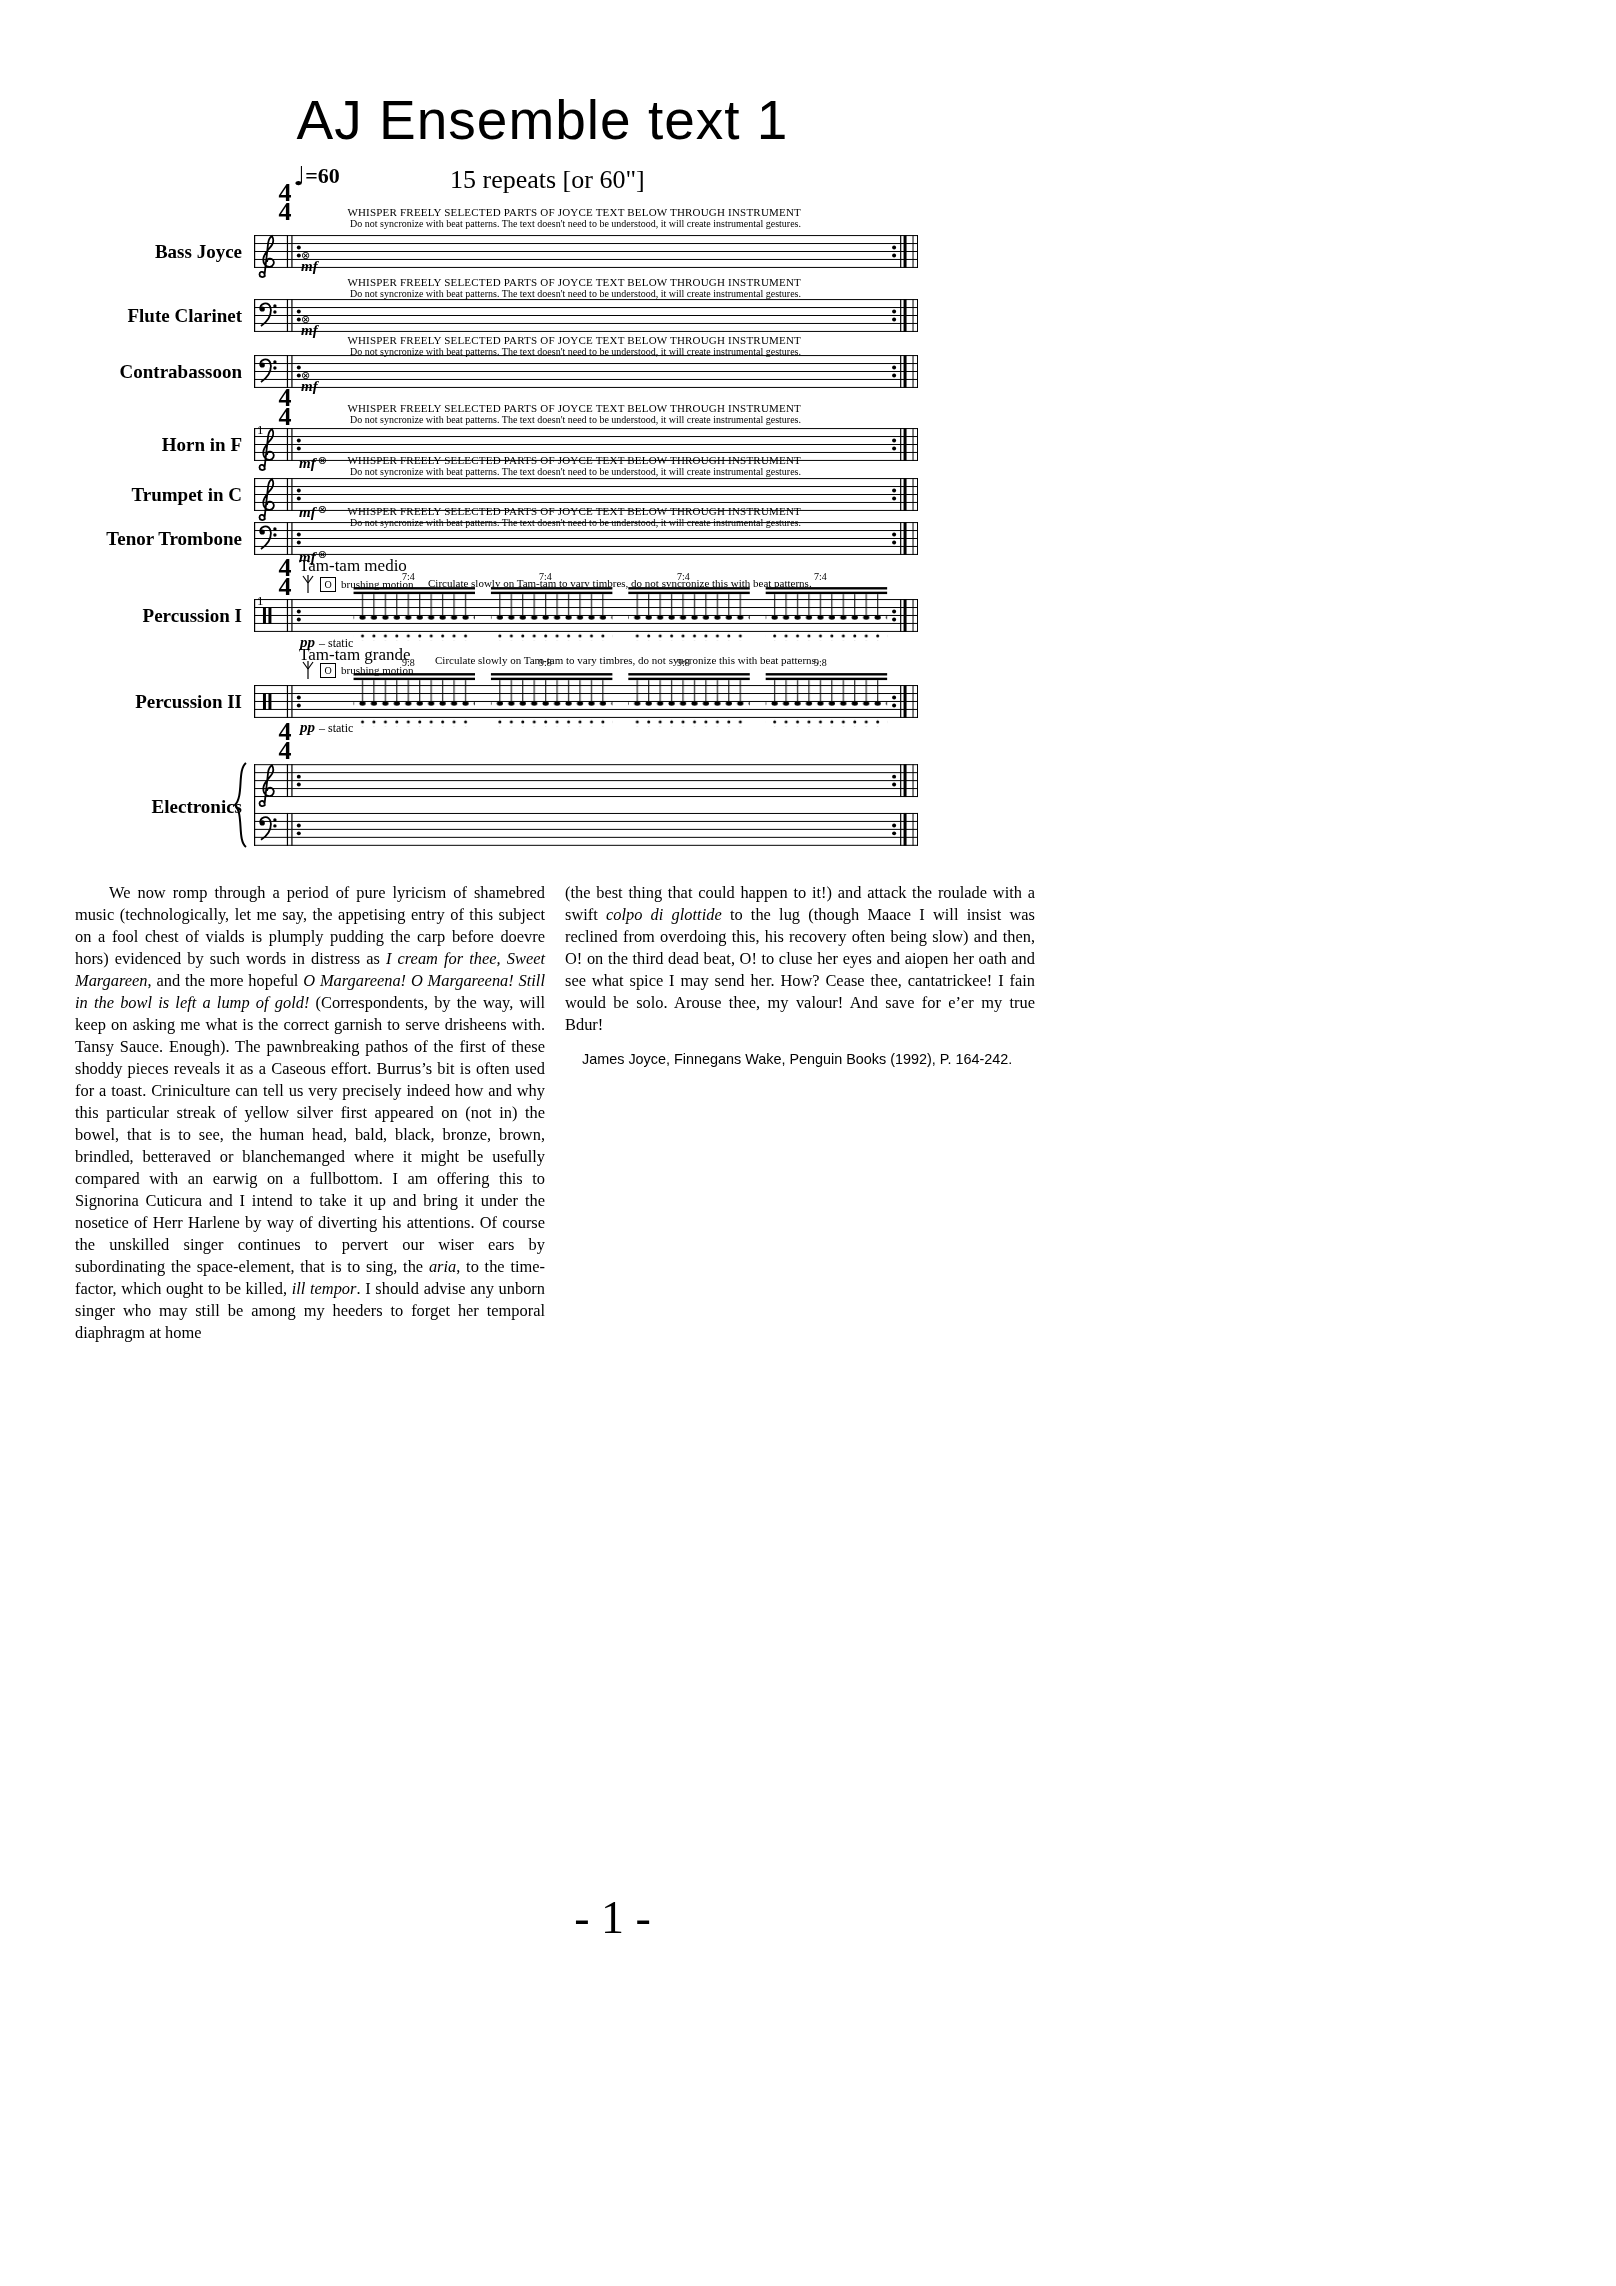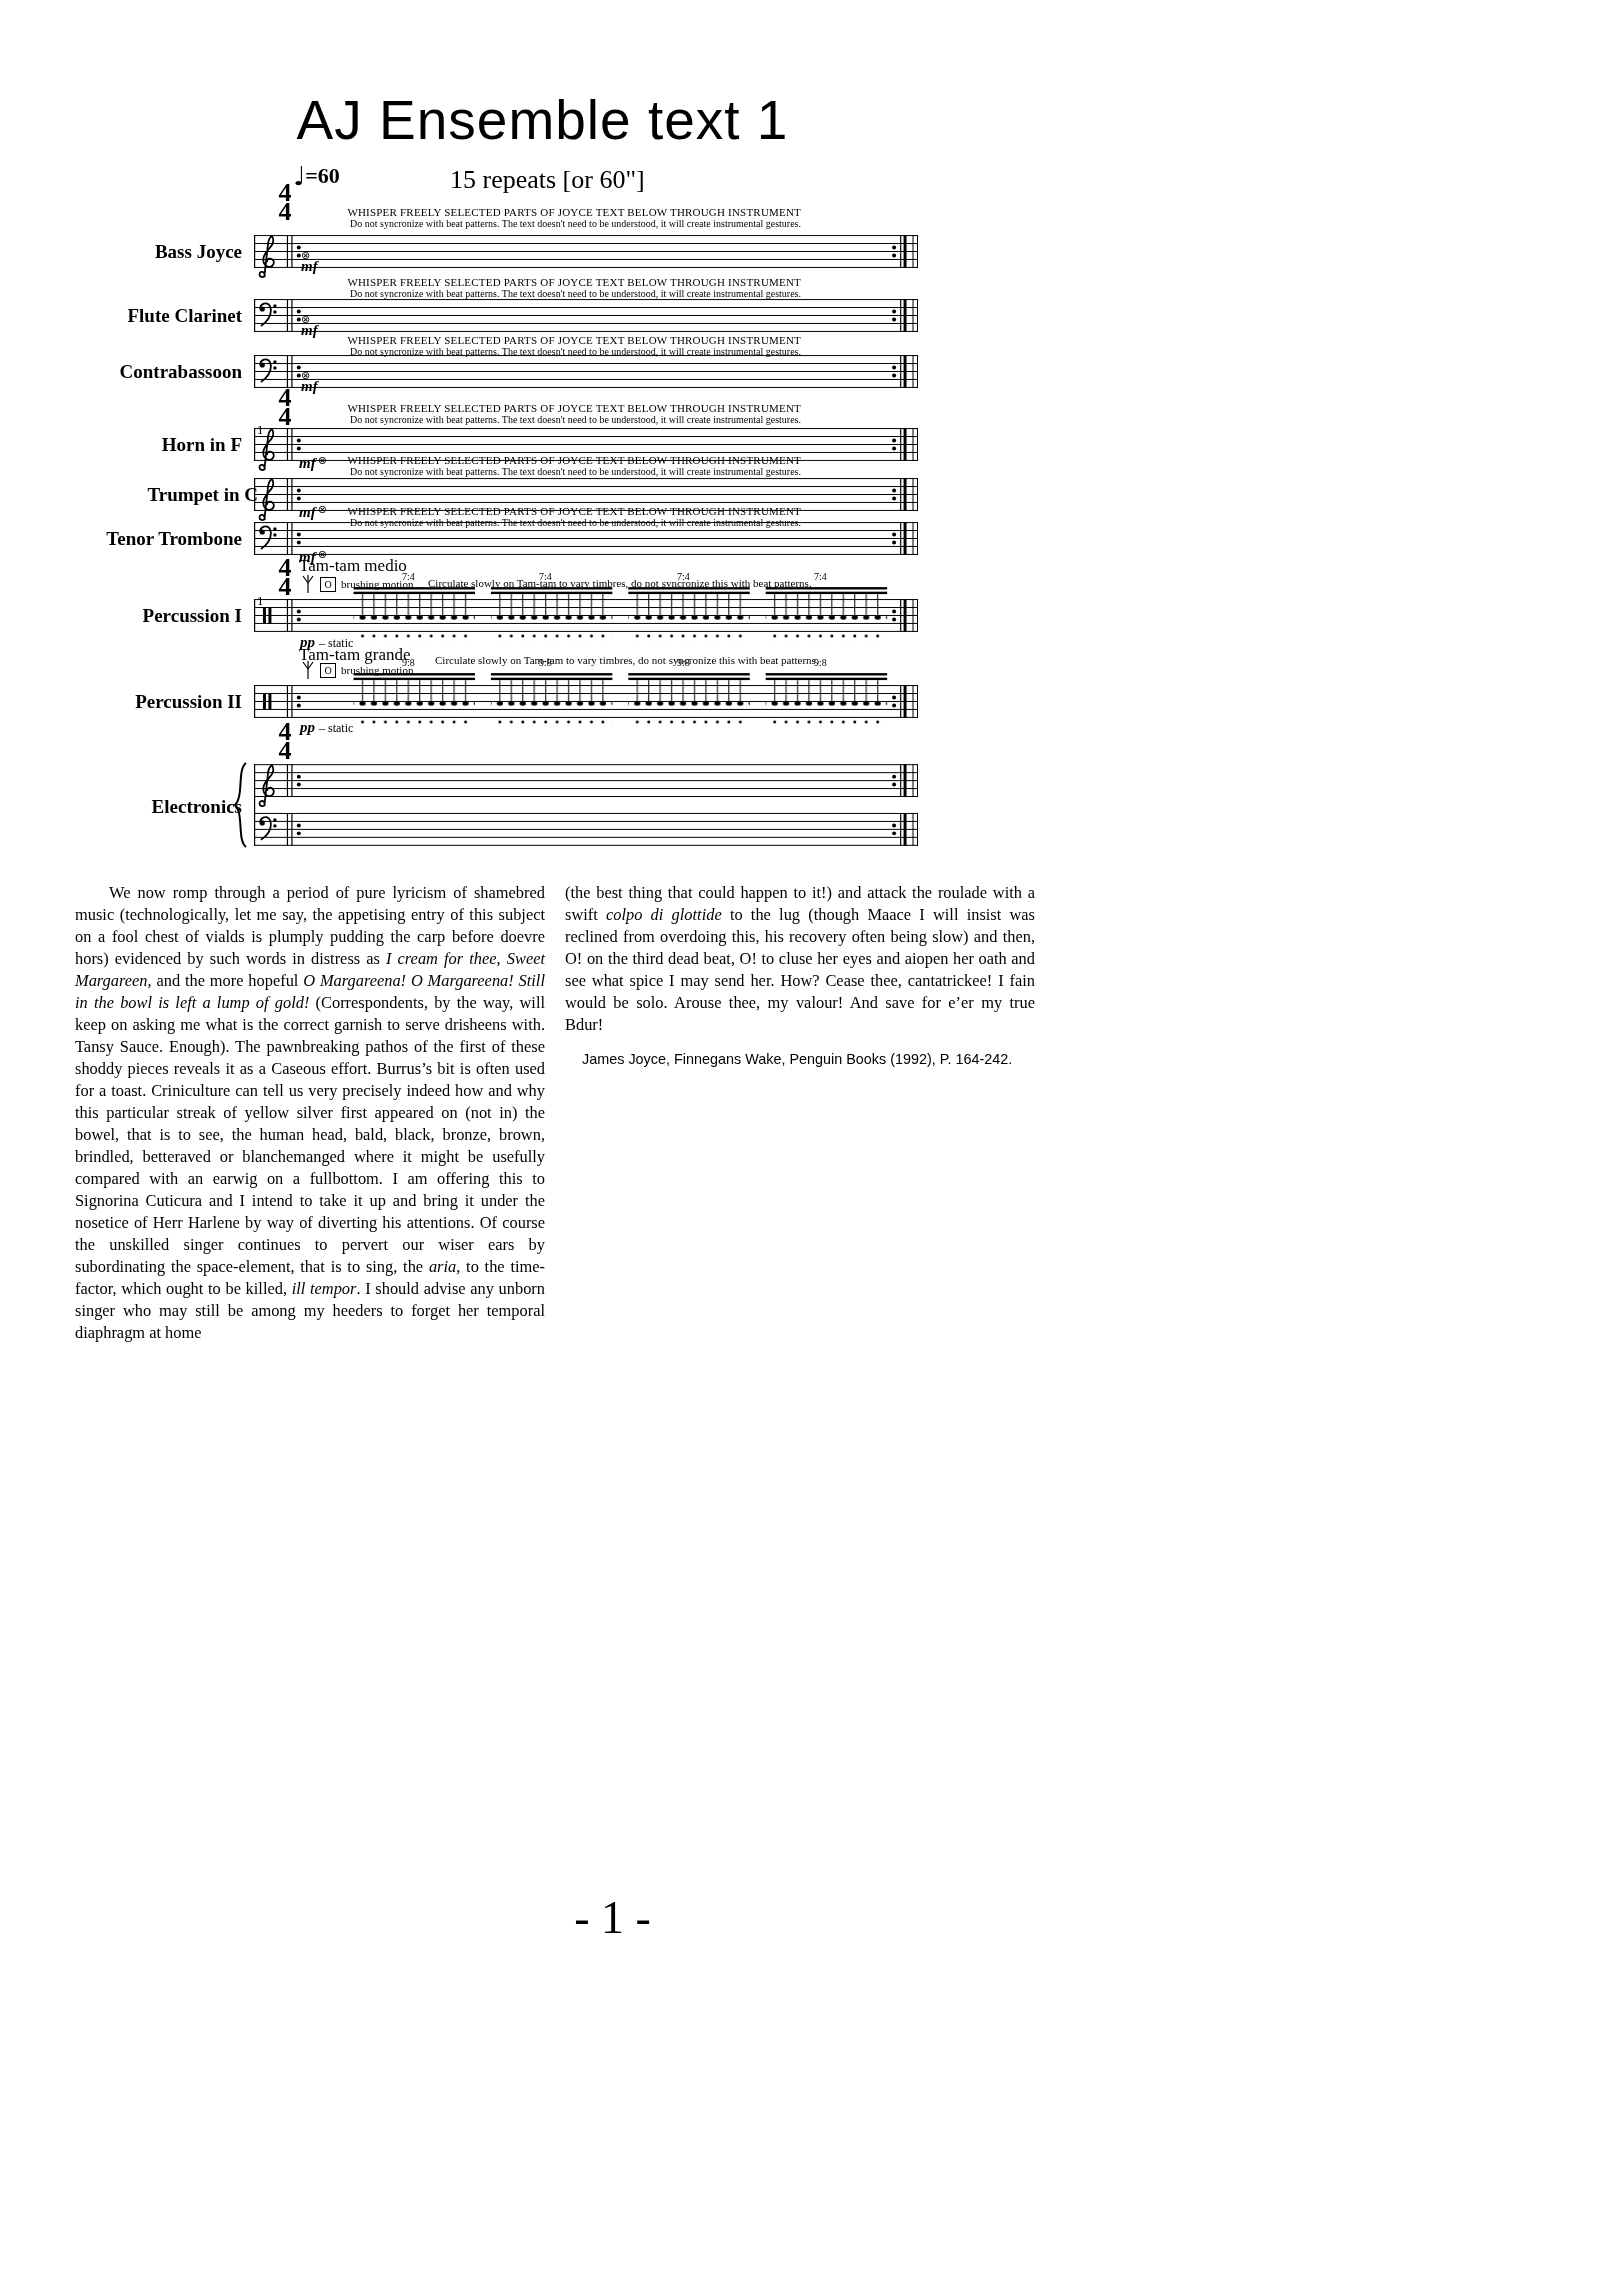--- a/index.html
+++ b/index.html
@@ -179,21 +179,21 @@
     <use href="#clef-treble"></use>
   </svg>
   <div class="abs dyn-inline" style="left:299px;top:454px">
     <span class="mf">mf</span><span class="otimes sym">⊗</span>
   </div>
 
   <div class="abs instruction" style="left:294px;top:454px">
     <div class="l1">WHISPER FREELY SELECTED PARTS OF JOYCE TEXT BELOW THROUGH INSTRUMENT</div>
     <div class="l2">Do not syncronize with beat patterns. The text doesn't need to be understood, it will create instrumental gestures.</div>
   </div>
-  <div class="abs instr-label" style="left:16px;top:484px">Trumpet in C</div>
+  <div class="abs instr-label" style="left:0px;top:484px">Trumpet in C</div>
   <svg class="staff abs" style="left:254px;top:478px" width="664" height="33" viewBox="0 0 667 33">
     <use href="#lines5"></use>
       <rect x="0" y="0" width="1.2" height="33"></rect>
       <use href="#rpt"></use>
     <use href="#clef-treble"></use>
   </svg>
   <div class="abs dyn-inline" style="left:299px;top:503px">
     <span class="mf">mf</span><span class="otimes sym">⊗</span>
   </div>
 

